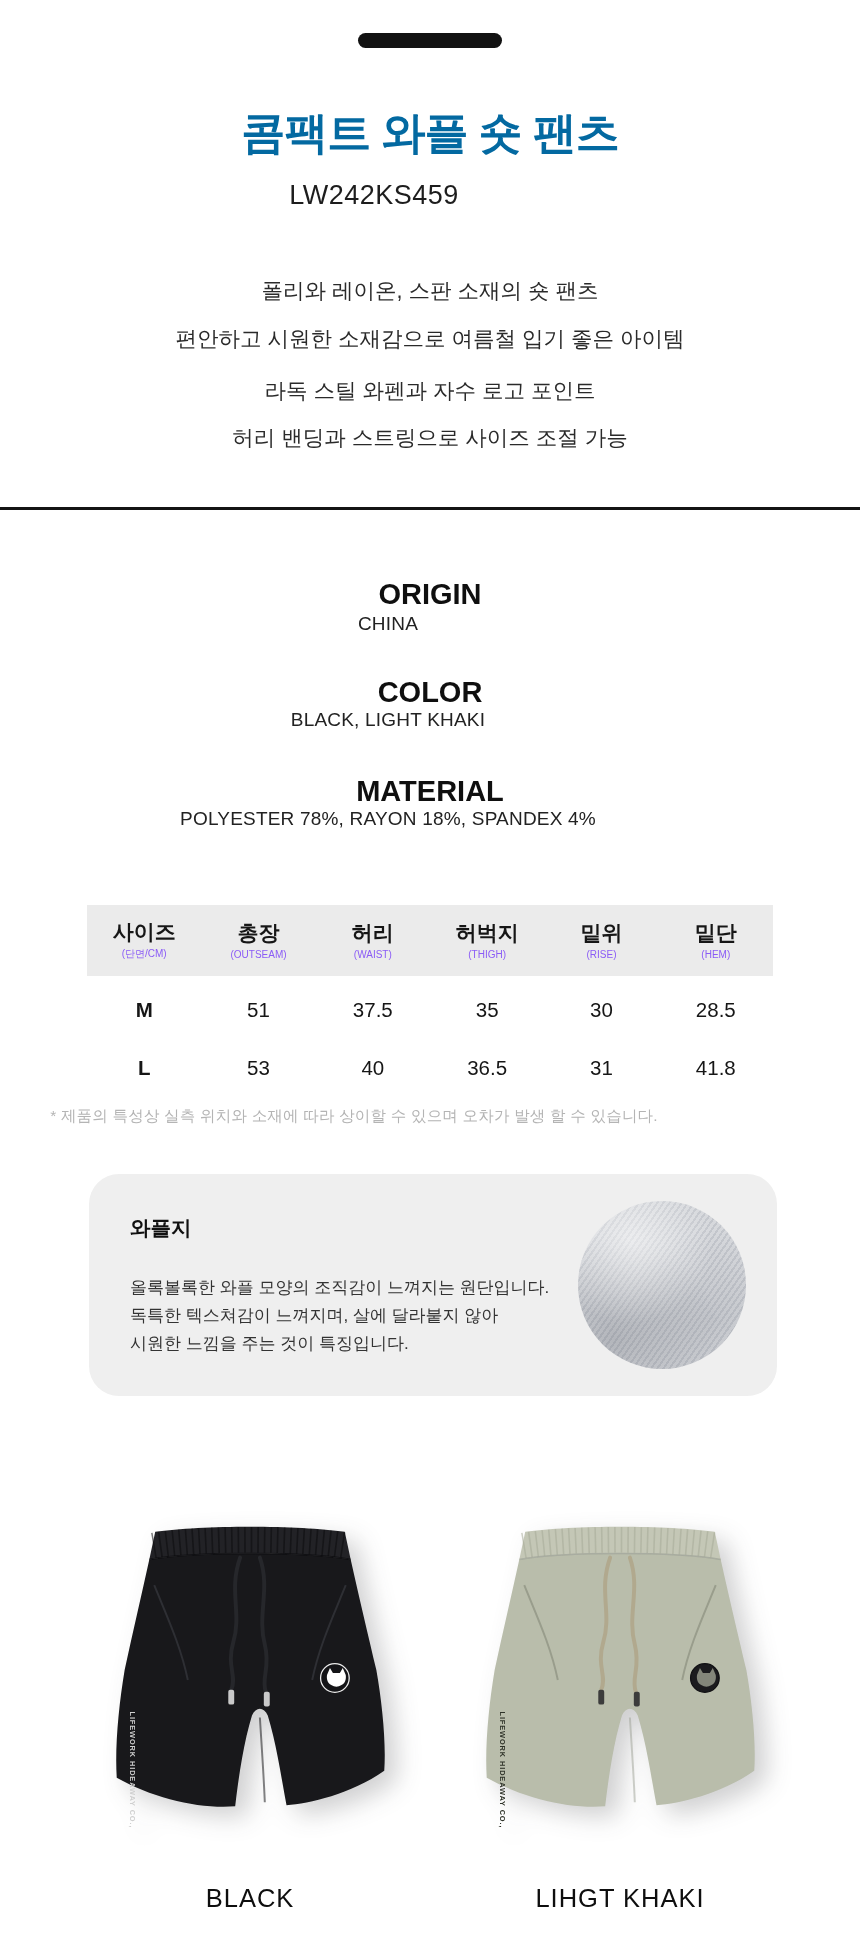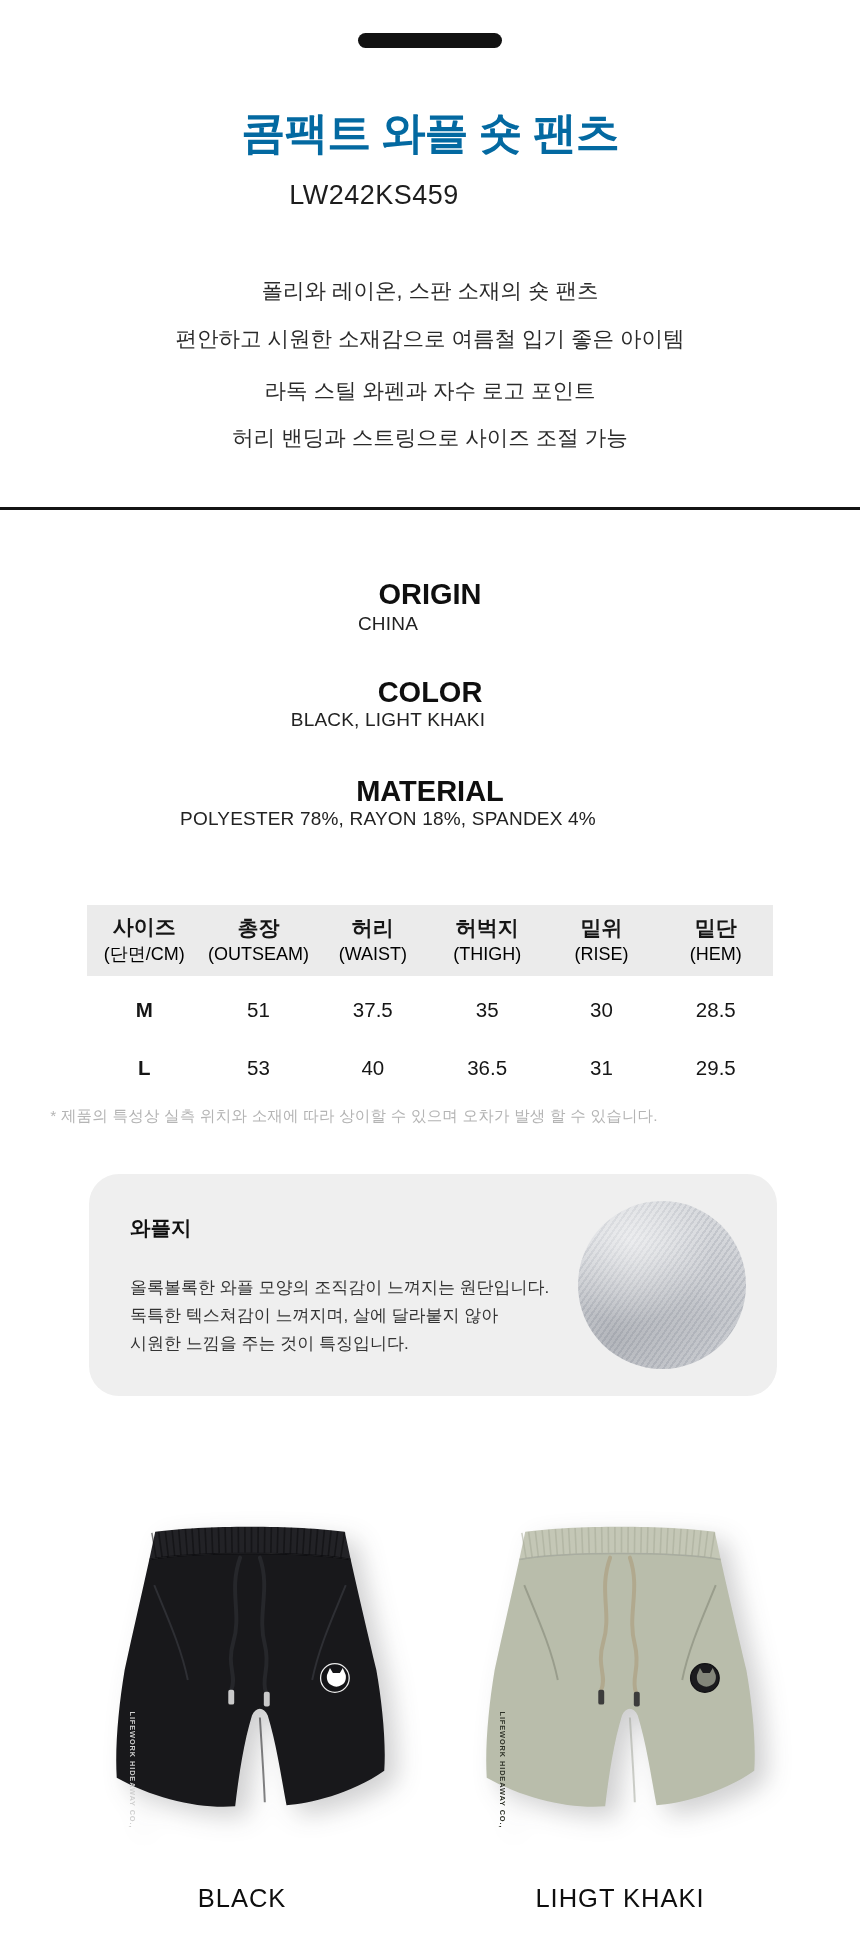--- a/index.html
+++ b/index.html
@@ -24,21 +24,21 @@
   .spec-value{position:absolute;left:0;width:776px;text-align:center;
               font-size:19px;color:#222222;letter-spacing:.2px;}
   .sl1{top:578px}.sv1{top:613px}
   .sl2{top:676px}.sv2{top:709px}
   .sl3{top:775px}.sv3{top:808px}
 
   .size-table{position:absolute;left:87px;top:905px;width:686px;}
   .thead{display:flex;height:71px;background:#ebebeb;}
   .th{flex:1;display:flex;flex-direction:column;align-items:center;justify-content:center;}
   .th-main{font-size:21px;font-weight:700;color:#161616;line-height:1.15;}
-  .th-sub{font-size:18px;color:#000000;margin-top:3px;}
+  .th-sub{font-size:10px;color:#8b5cf6;margin-top:3px;}
   .trow{display:flex;height:58px;align-items:center;}
   .trow.first{margin-top:5px;}
   .td{flex:1;text-align:center;font-size:20.5px;color:#161616;}
   .td.size{font-weight:700;}
 
   .note{position:absolute;left:0;top:1106px;width:708px;margin:0;text-align:center;
         font-size:15.5px;color:#b4b4b4;letter-spacing:.2px;}
 
   .waffle-box{position:absolute;left:89px;top:1174px;width:688px;height:222px;
               background:#efefef;border-radius:30px;}
@@ -52,21 +52,21 @@
             radial-gradient(circle at 80% 70%, rgba(110,114,124,.18) 0%, rgba(0,0,0,0) 50%),
             repeating-linear-gradient(125deg, #c3c6cc 0 2px, #d6d8dc 2px 5px);}
 
   .product{position:absolute;margin:0;width:316px;height:306px;}
   .p-black{left:92px;top:1522px;}
   .p-khaki{left:462px;top:1522px;}
   .product svg{filter:drop-shadow(12px 10px 12px rgba(40,40,45,.22));}
 
   .color-label{position:absolute;top:1884px;width:316px;text-align:center;
                font-size:25.5px;color:#0e0e0e;letter-spacing:1px;}
-  .cl-black{left:84px;text-align:center;}
+  .cl-black{left:92px;text-align:center;}
   .cl-khaki{left:462px;}
 </style>
 </head>
 <body>
 
 <div class="page">
 
   <div class="top-bar"></div>
 
   <h1 class="title">콤팩트 와플 숏 팬츠</h1>
@@ -120,21 +120,21 @@
       <div class="td">35</div>
       <div class="td">30</div>
       <div class="td">28.5</div>
     </div>
     <div class="trow">
       <div class="td size">L</div>
       <div class="td">53</div>
       <div class="td">40</div>
       <div class="td">36.5</div>
       <div class="td">31</div>
-      <div class="td">29.5</div>
+      <div class="td">41.8</div>
     </div>
   </div>
 
   <p class="note">* 제품의 특성상 실측 위치와 소재에 따라 상이할 수 있으며 오차가 발생 할 수 있습니다.</p>
 
   <div class="waffle-box">
     <div class="wb-title">와플지</div>
     <p class="wb-line wl1">올록볼록한 와플 모양의 조직감이 느껴지는 원단입니다.</p>
     <p class="wb-line wl2">독특한 텍스쳐감이 느껴지며, 살에 달라붙지 않아</p>
     <p class="wb-line wl3">시원한 느낌을 주는 것이 특징입니다.</p>

